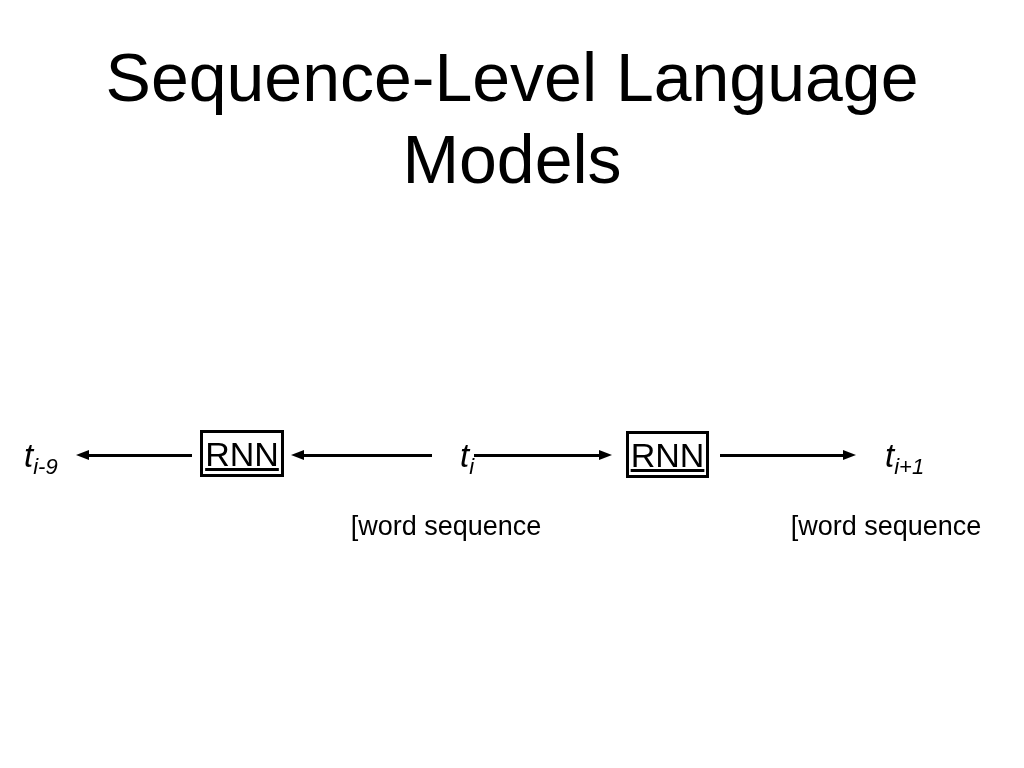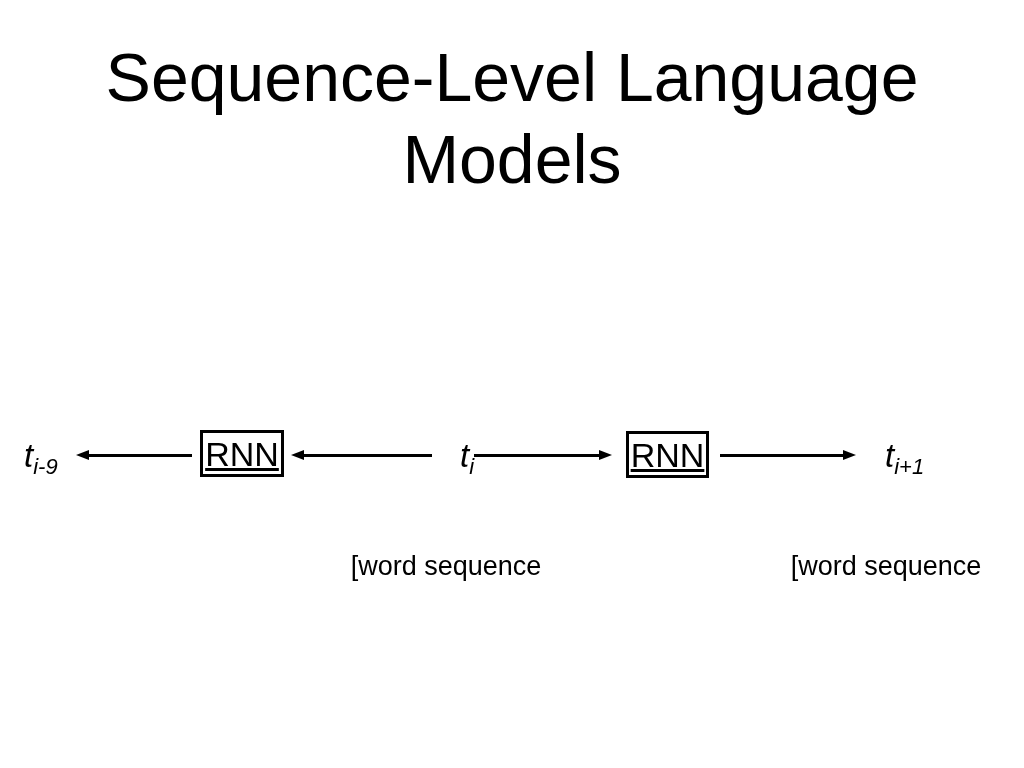--- a/index.html
+++ b/index.html
@@ -83,21 +83,20 @@
   #arrow-2 { left: 291px; top: 447px; width: 141px; }
   #arrow-3 { left: 474px; top: 447px; width: 138px; }
   #arrow-4 { left: 720px; top: 447px; width: 136px; }
   
   .caption {
     position: absolute;
     top: 510px;
     text-align: center;
     font-size: 27px;
     line-height: 33px;
-    margin-top: 40px;
   }
   .caption .var { font-style: italic; }
   #caption-left  { left: 331px; width: 230px; }
   #caption-right { left: 768px; width: 236px; }
   
   .page-num {
     position: absolute;
     left: 0;
     top: 712px;
     width: 1024px;

